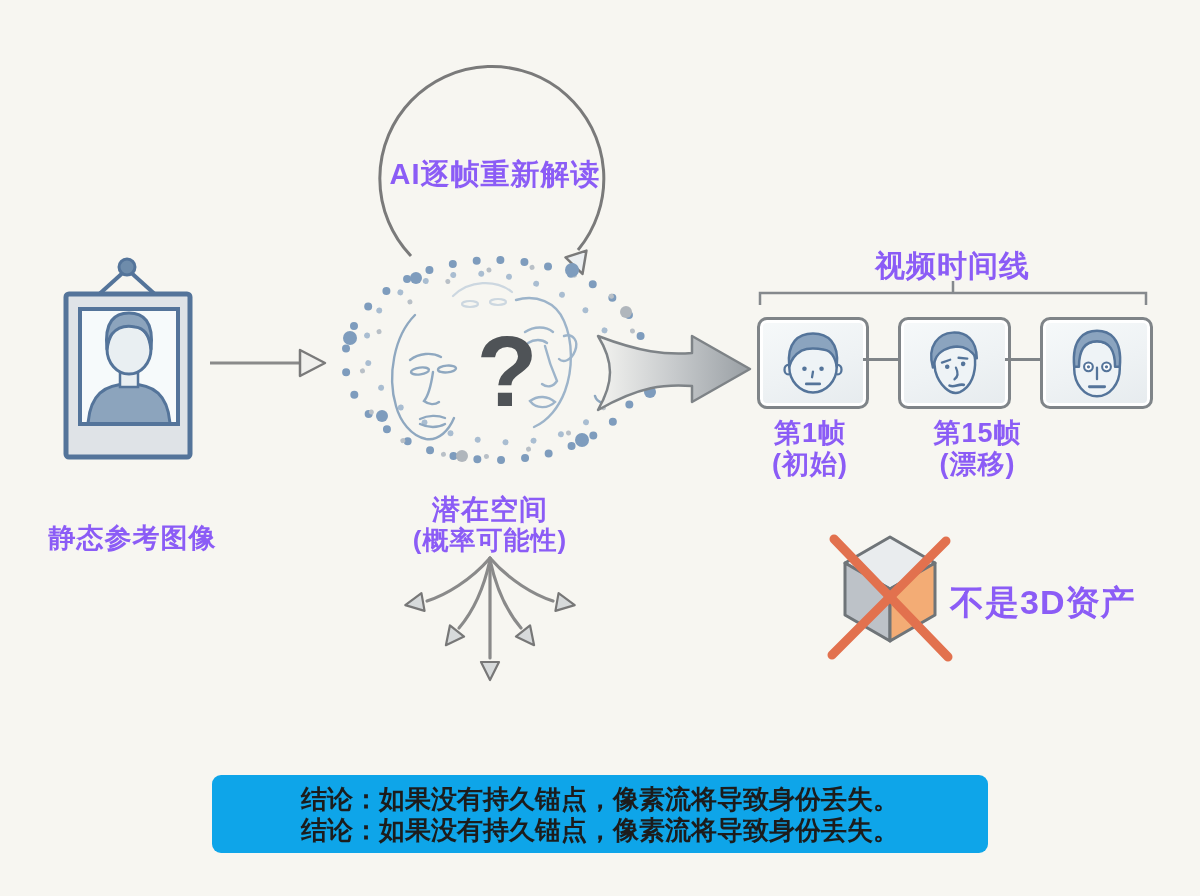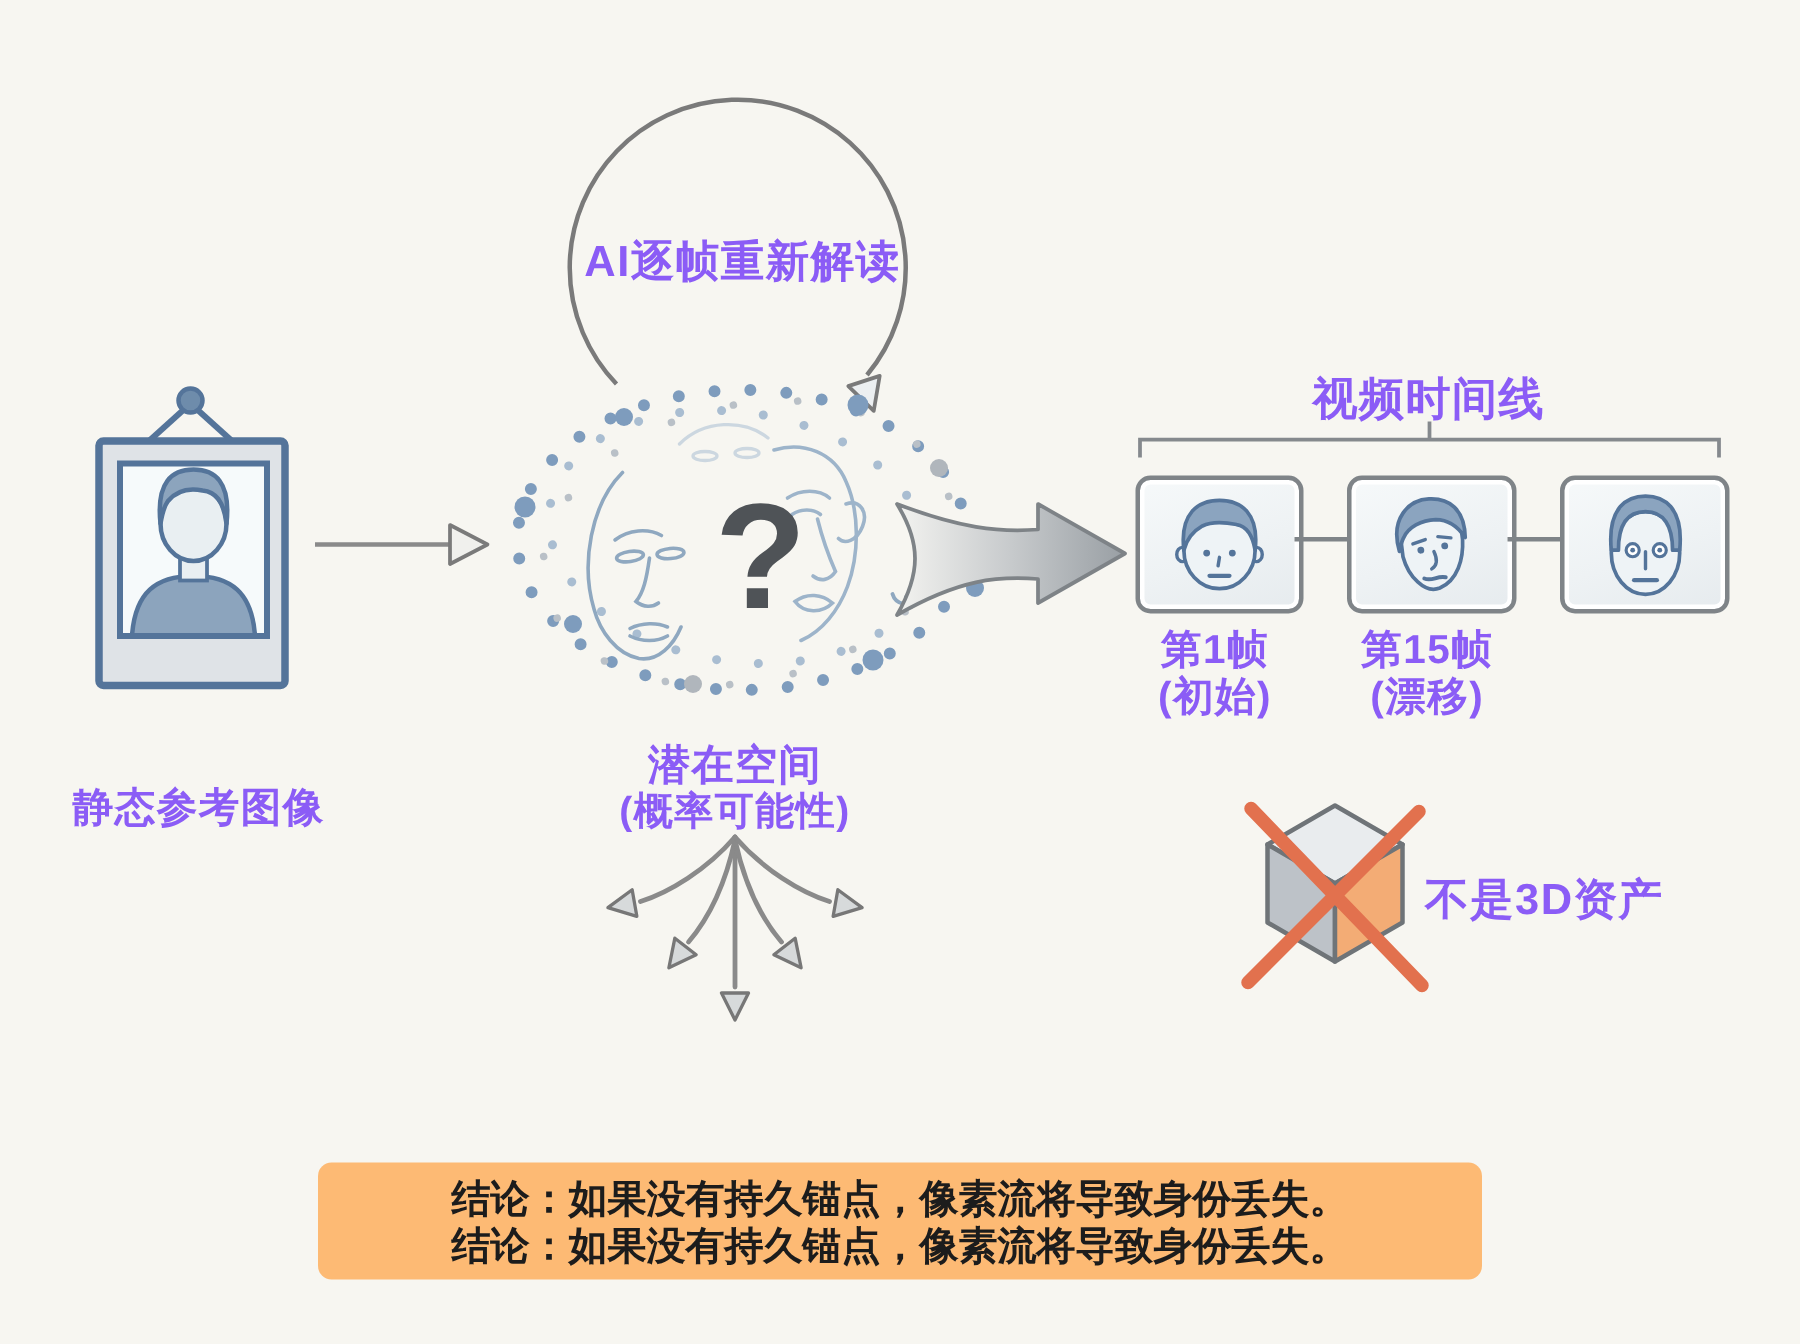--- a/index.html
+++ b/index.html
@@ -30,21 +30,21 @@
     box-shadow:inset 0 0 0 3px #ffffff;
     display:flex;align-items:center;justify-content:center;
   }
   .connector{
     position:absolute;height:3px;background:#7f8488;
   }
   .frame-caption{line-height:31px;font-size:27px;}
   .conclusion{
     position:absolute;
     left:212px;top:775px;width:776px;height:78px;
-    background:#fdba74;
+    background:#0ea5e9;
     border-radius:9px;
     display:flex;flex-direction:column;align-items:center;justify-content:center;
     gap:1px;
   }
   .conclusion div{
     font-size:26px;font-weight:600;color:#1c1c1c;line-height:30px;
     white-space:nowrap;
   }
   .qmark{
     position:absolute;left:462px;top:296px;width:90px;
@@ -190,21 +190,21 @@
       <path d="M37,65 L53,65" stroke="#54749a" stroke-width="3" stroke-linecap="round" fill="none"></path>
     </svg>
   </div>
   <div class="connector" style="left:863px;top:358px;width:35px;"></div>
   <div class="connector" style="left:1005px;top:358px;width:35px;"></div>
 
   <div class="lbl frame-caption" style="left:745px;top:418px;width:130px;">
     <div>第1帧</div>
     <div>(初始)</div>
   </div>
-  <div class="lbl frame-caption" style="left:886px;top:418px;width:131px;">
+  <div class="lbl frame-caption" style="left:912px;top:418px;width:131px;">
     <div>第15帧</div>
     <div>(漂移)</div>
   </div>
 
   <svg class="abs" style="left:400px;top:552px;" width="180" height="138" viewBox="0 0 180 138">
     <g fill="none" stroke="#8a8a8a" stroke-width="3.2" stroke-linecap="round">
       <line x1="90" y1="6" x2="90" y2="106"></line>
       <path d="M90,8 C83,40 71,62 59,76"></path>
       <path d="M90,8 C97,40 109,62 121,76"></path>
       <path d="M90,6 C71,28 46,43 27,49"></path>
@@ -223,20 +223,20 @@
     <g stroke="#6f7478" stroke-width="3" stroke-linejoin="round">
       <polygon points="70,12 115,38 70,64 25,38" fill="#e9ecee"></polygon>
       <polygon points="25,38 70,64 70,116 25,90" fill="#bdc2c8"></polygon>
       <polygon points="70,64 115,38 115,90 70,116" fill="#f3ac75"></polygon>
     </g>
     <g stroke="#e2714e" stroke-width="9" stroke-linecap="round">
       <line x1="14" y1="14" x2="128" y2="132"></line>
       <line x1="126" y1="16" x2="12" y2="130"></line>
     </g>
   </svg>
-  <div class="lbl" style="left:950px;top:580px;width:220px;font-size:29px;text-align:left;">不是3D资产</div>
+  <div class="lbl" style="left:950px;top:580px;width:220px;font-size:34px;text-align:left;">不是3D资产</div>
 
   <div class="conclusion">
     <div>结论：如果没有持久锚点，像素流将导致身份丢失。</div>
     <div>结论：如果没有持久锚点，像素流将导致身份丢失。</div>
   </div>
 
 </div>
 
 </body></html>

